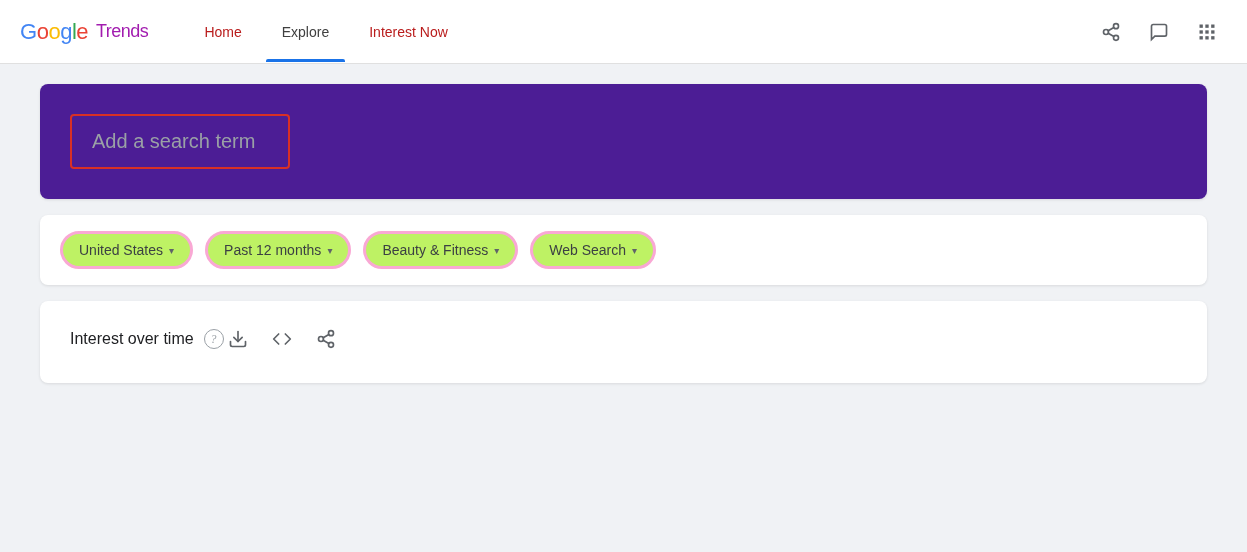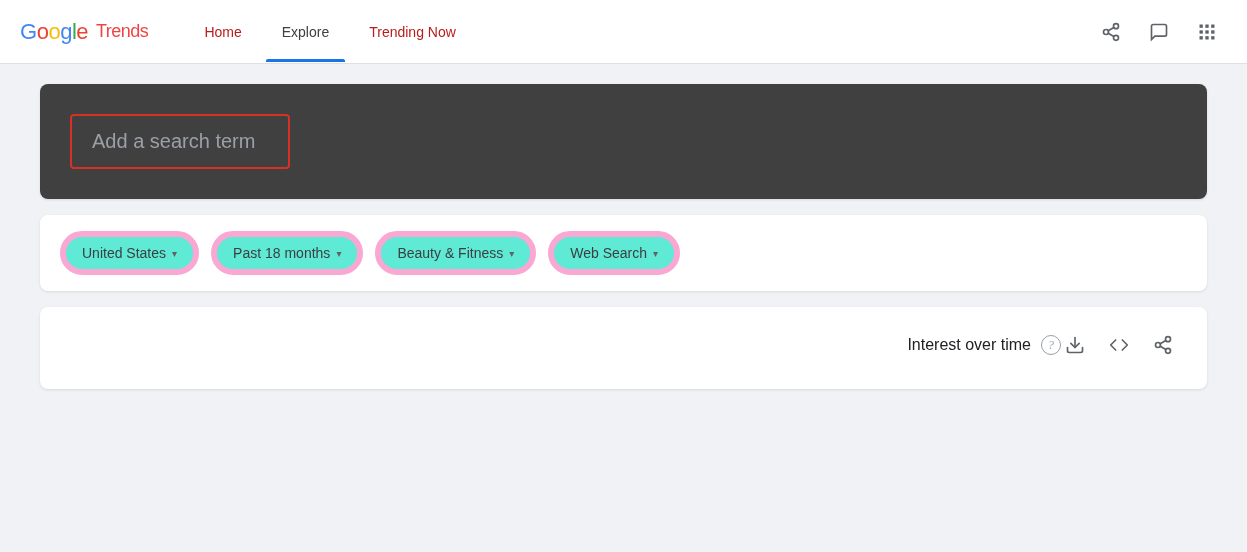--- a/index.html
+++ b/index.html
@@ -33,21 +33,21 @@
       letter-spacing: -0.5px;
     }
     .google-g { color: #4285F4; }
     .google-o1 { color: #EA4335; }
     .google-o2 { color: #FBBC05; }
     .google-g2 { color: #4285F4; }
     .google-l { color: #34A853; }
     .google-e { color: #EA4335; }
     .trends-label {
       font-size: 18px;
-      color: #ef4444;
+      color: #a21caf;
       margin-left: 8px;
       font-weight: 400;
     }
     .nav-links {
       display: flex;
       align-items: center;
       gap: 8px;
       flex: 1;
     }
     .nav-link {
@@ -93,21 +93,21 @@
       font-size: 18px;
     }
 
     
     .main-content {
       padding: 20px 40px;
     }
 
     
     .search-box-container {
-      background: #404040;
+      background: #4c1d95;
       border-radius: 8px;
       padding: 30px 30px;
       margin-bottom: 16px;
       box-shadow: 0 1px 3px rgba(0,0,0,0.1);
     }
     .search-input-wrapper {
       display: inline-block;
       border: 2px solid #d93025;
       border-radius: 4px;
       padding: 14px 20px;
@@ -128,45 +128,45 @@
       display: flex;
       align-items: center;
       gap: 12px;
       margin-bottom: 16px;
       box-shadow: 0 1px 3px rgba(0,0,0,0.1);
     }
     .filter-dropdown {
       display: flex;
       align-items: center;
       gap: 6px;
-      border: 6px solid #f9a8d4;
+      border: 3px solid #f9a8d4;
       border-radius: 24px;
       padding: 8px 16px;
       font-size: 14px;
       color: #3c4043;
       cursor: pointer;
-      background: #5eead4;
+      background: #bef264;
       white-space: nowrap;
     }
     .chevron-down {
       font-size: 10px;
       color: #5f6368;
     }
 
     
     .chart-section {
       background: #fff;
       border-radius: 8px;
       padding: 24px 30px 30px 30px;
       box-shadow: 0 1px 3px rgba(0,0,0,0.1);
     }
     .chart-header {
       display: flex;
       align-items: center;
-      justify-content: flex-end;
+      justify-content: flex-start;
     }
     .chart-title-area {
       display: flex;
       align-items: center;
       gap: 10px;
     }
     .chart-title {
       font-size: 16px;
       font-weight: 500;
       color: #202124;
@@ -236,21 +236,21 @@
         <span class="google-o2">o</span>
         <span class="google-g2">g</span>
         <span class="google-l">l</span>
         <span class="google-e">e</span>
       <span class="trends-label">Trends</span>
     </div>
   </div>
   <nav class="nav-links">
     <a class="nav-link">Home</a>
     <a class="nav-link active">Explore</a>
-    <a class="nav-link">Trending Now</a>
+    <a class="nav-link">Interest Now</a>
   </nav>
   <div class="header-icons">
     <button class="header-icon-btn">
       <svg width="20" height="20" viewBox="0 0 24 24" fill="none" stroke="currentColor" stroke-width="2" stroke-linecap="round" stroke-linejoin="round">
         <circle cx="18" cy="5" r="3"></circle>
           <circle cx="6" cy="12" r="3"></circle>
           <circle cx="18" cy="19" r="3"></circle>
         <line x1="8.59" y1="13.51" x2="15.42" y2="17.49"></line>
           <line x1="15.41" y1="6.51" x2="8.59" y2="10.49"></line>
       </svg>
@@ -283,21 +283,21 @@
       <span class="search-placeholder-text">Add a search term</span>
     </div>
   </div>
 
   <div class="filters-bar">
     <div class="filter-dropdown">
       <span>United States</span>
       <span class="chevron-down">▾</span>
     </div>
     <div class="filter-dropdown">
-      <span>Past 18 months</span>
+      <span>Past 12 months</span>
       <span class="chevron-down">▾</span>
     </div>
     <div class="filter-dropdown">
       <span>Beauty &amp; Fitness</span>
       <span class="chevron-down">▾</span>
     </div>
     <div class="filter-dropdown">
       <span>Web Search</span>
       <span class="chevron-down">▾</span>
     </div>

